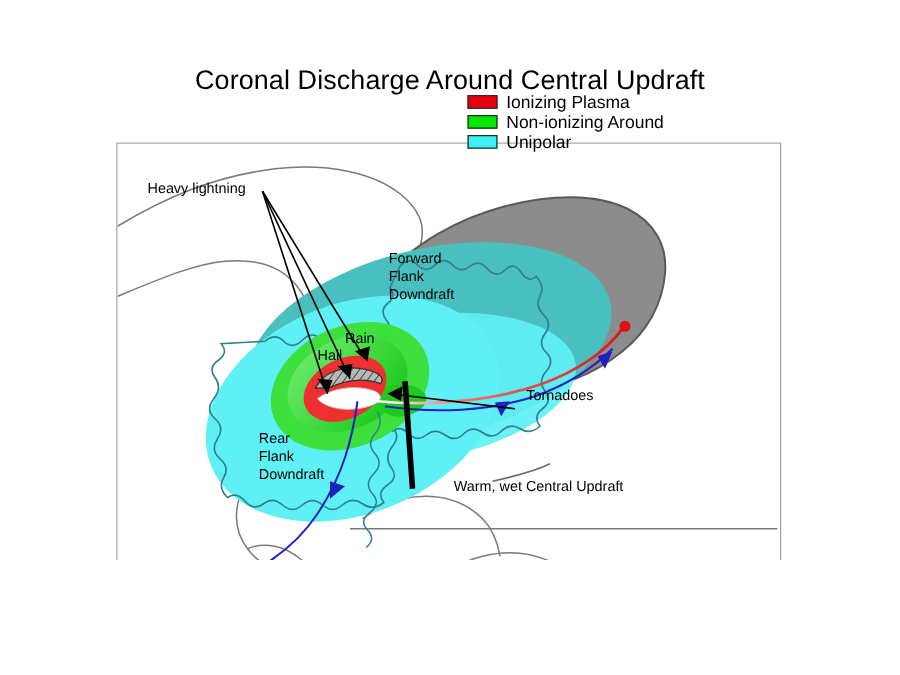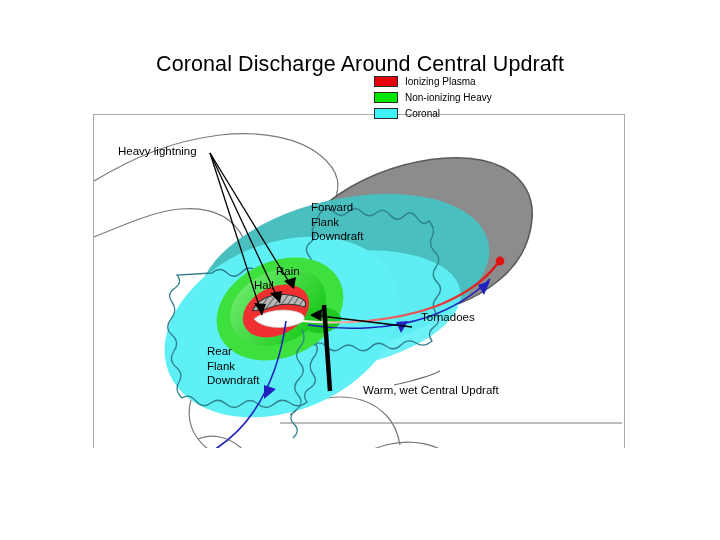--- a/index.html
+++ b/index.html
@@ -60,21 +60,21 @@
     margin-bottom: 2px;
   }
   .legend-swatch {
     width: 22px;
     height: 9px;
     border: 1px solid #2b2b2b;
     margin-right: 7px;
     flex: 0 0 auto;
   }
   .legend-label {
-    font-size: 10px;
+    font-size: 14px;
     color: #000000;
     white-space: nowrap;
   }
   #footer-credit {
     position: absolute;
     left: 465px;
     top: 484px;
     font-size: 10.5px;
     color: #000000;
     white-space: nowrap;
@@ -221,22 +221,22 @@
     <div class="map-label" style="left:240px; top:268px;margin-left:29px;">Warm, wet Central Updraft</div>
   </div>
 
   <div id="legend">
     <div class="legend-row">
       <span class="legend-swatch" style="background:#e8000d"></span>
       <span class="legend-label">Ionizing Plasma</span>
     </div>
     <div class="legend-row">
       <span class="legend-swatch" style="background:#00e800"></span>
-      <span class="legend-label">Non-ionizing Heavy</span>
+      <span class="legend-label">Non-ionizing Around</span>
     </div>
     <div class="legend-row">
       <span class="legend-swatch" style="background:#3ff0f5"></span>
-      <span class="legend-label">Coronal</span>
+      <span class="legend-label">Unipolar</span>
     </div>
   </div>
 
 
 </div>
 
 </body></html>

